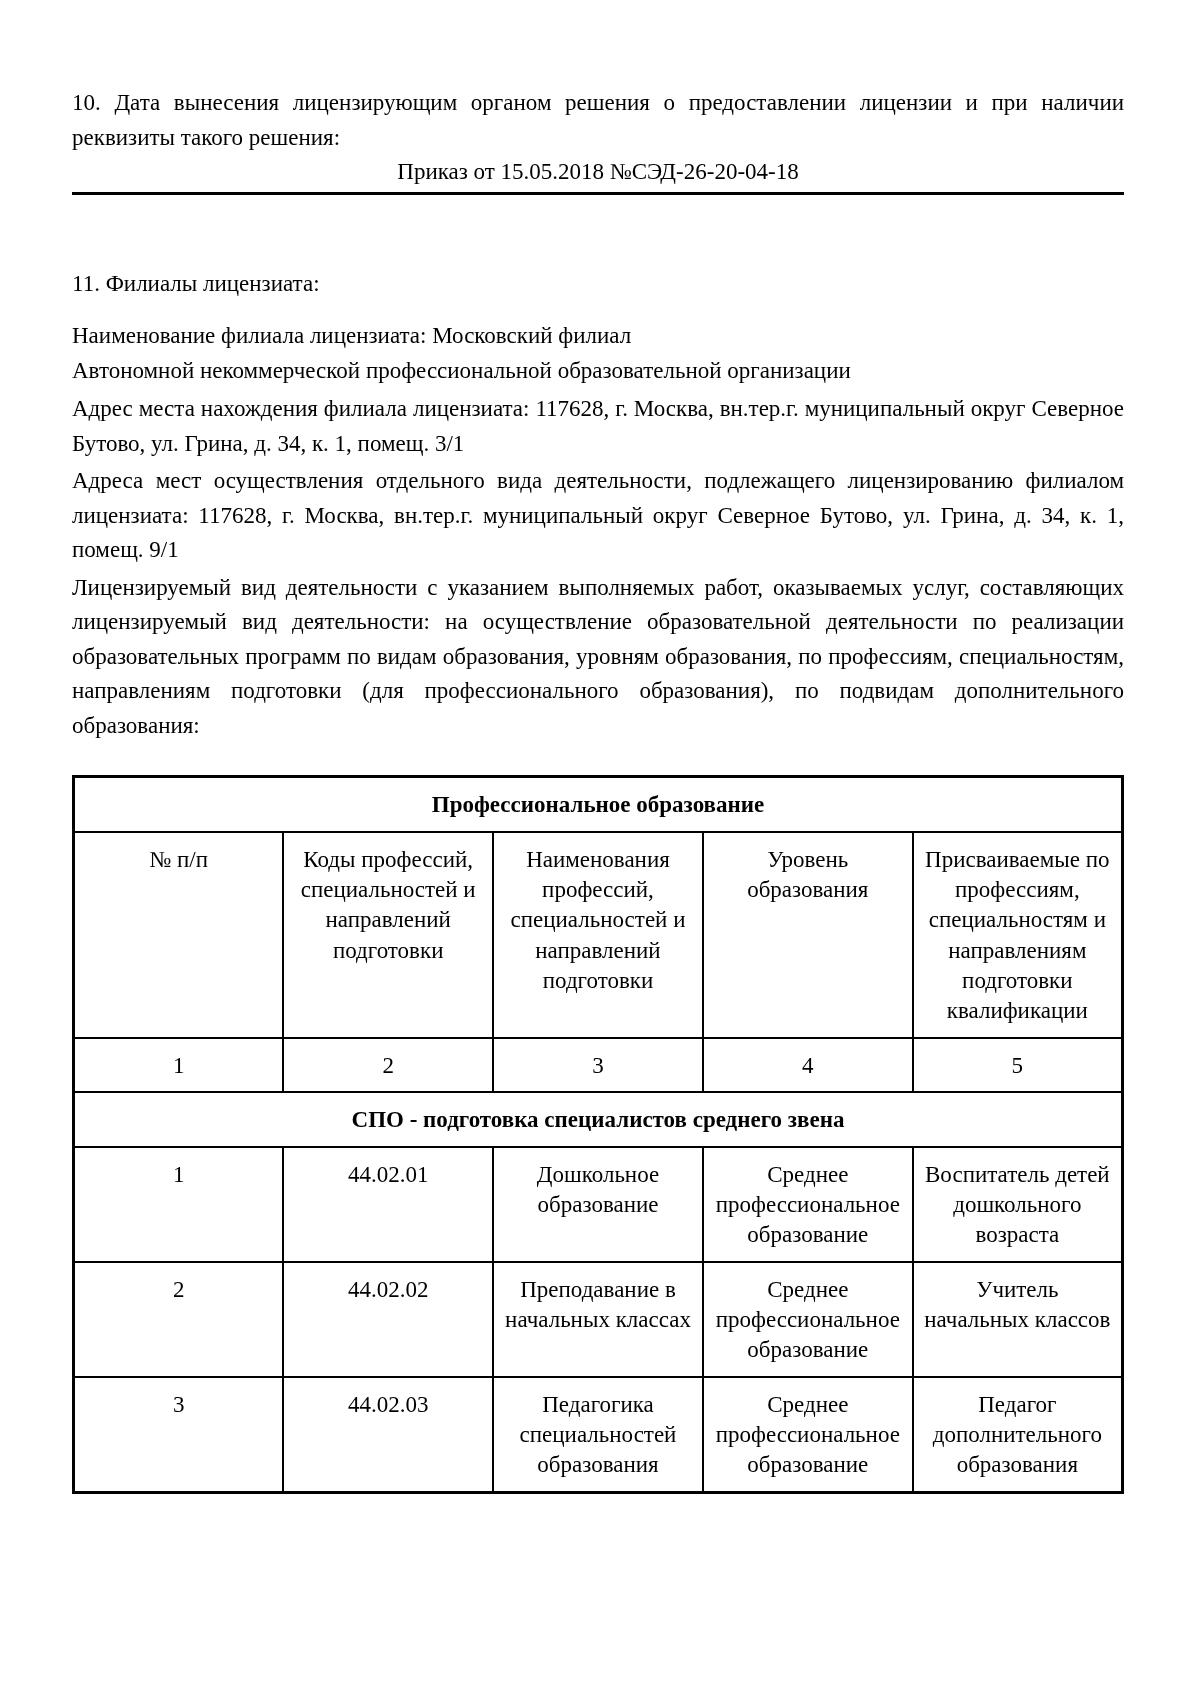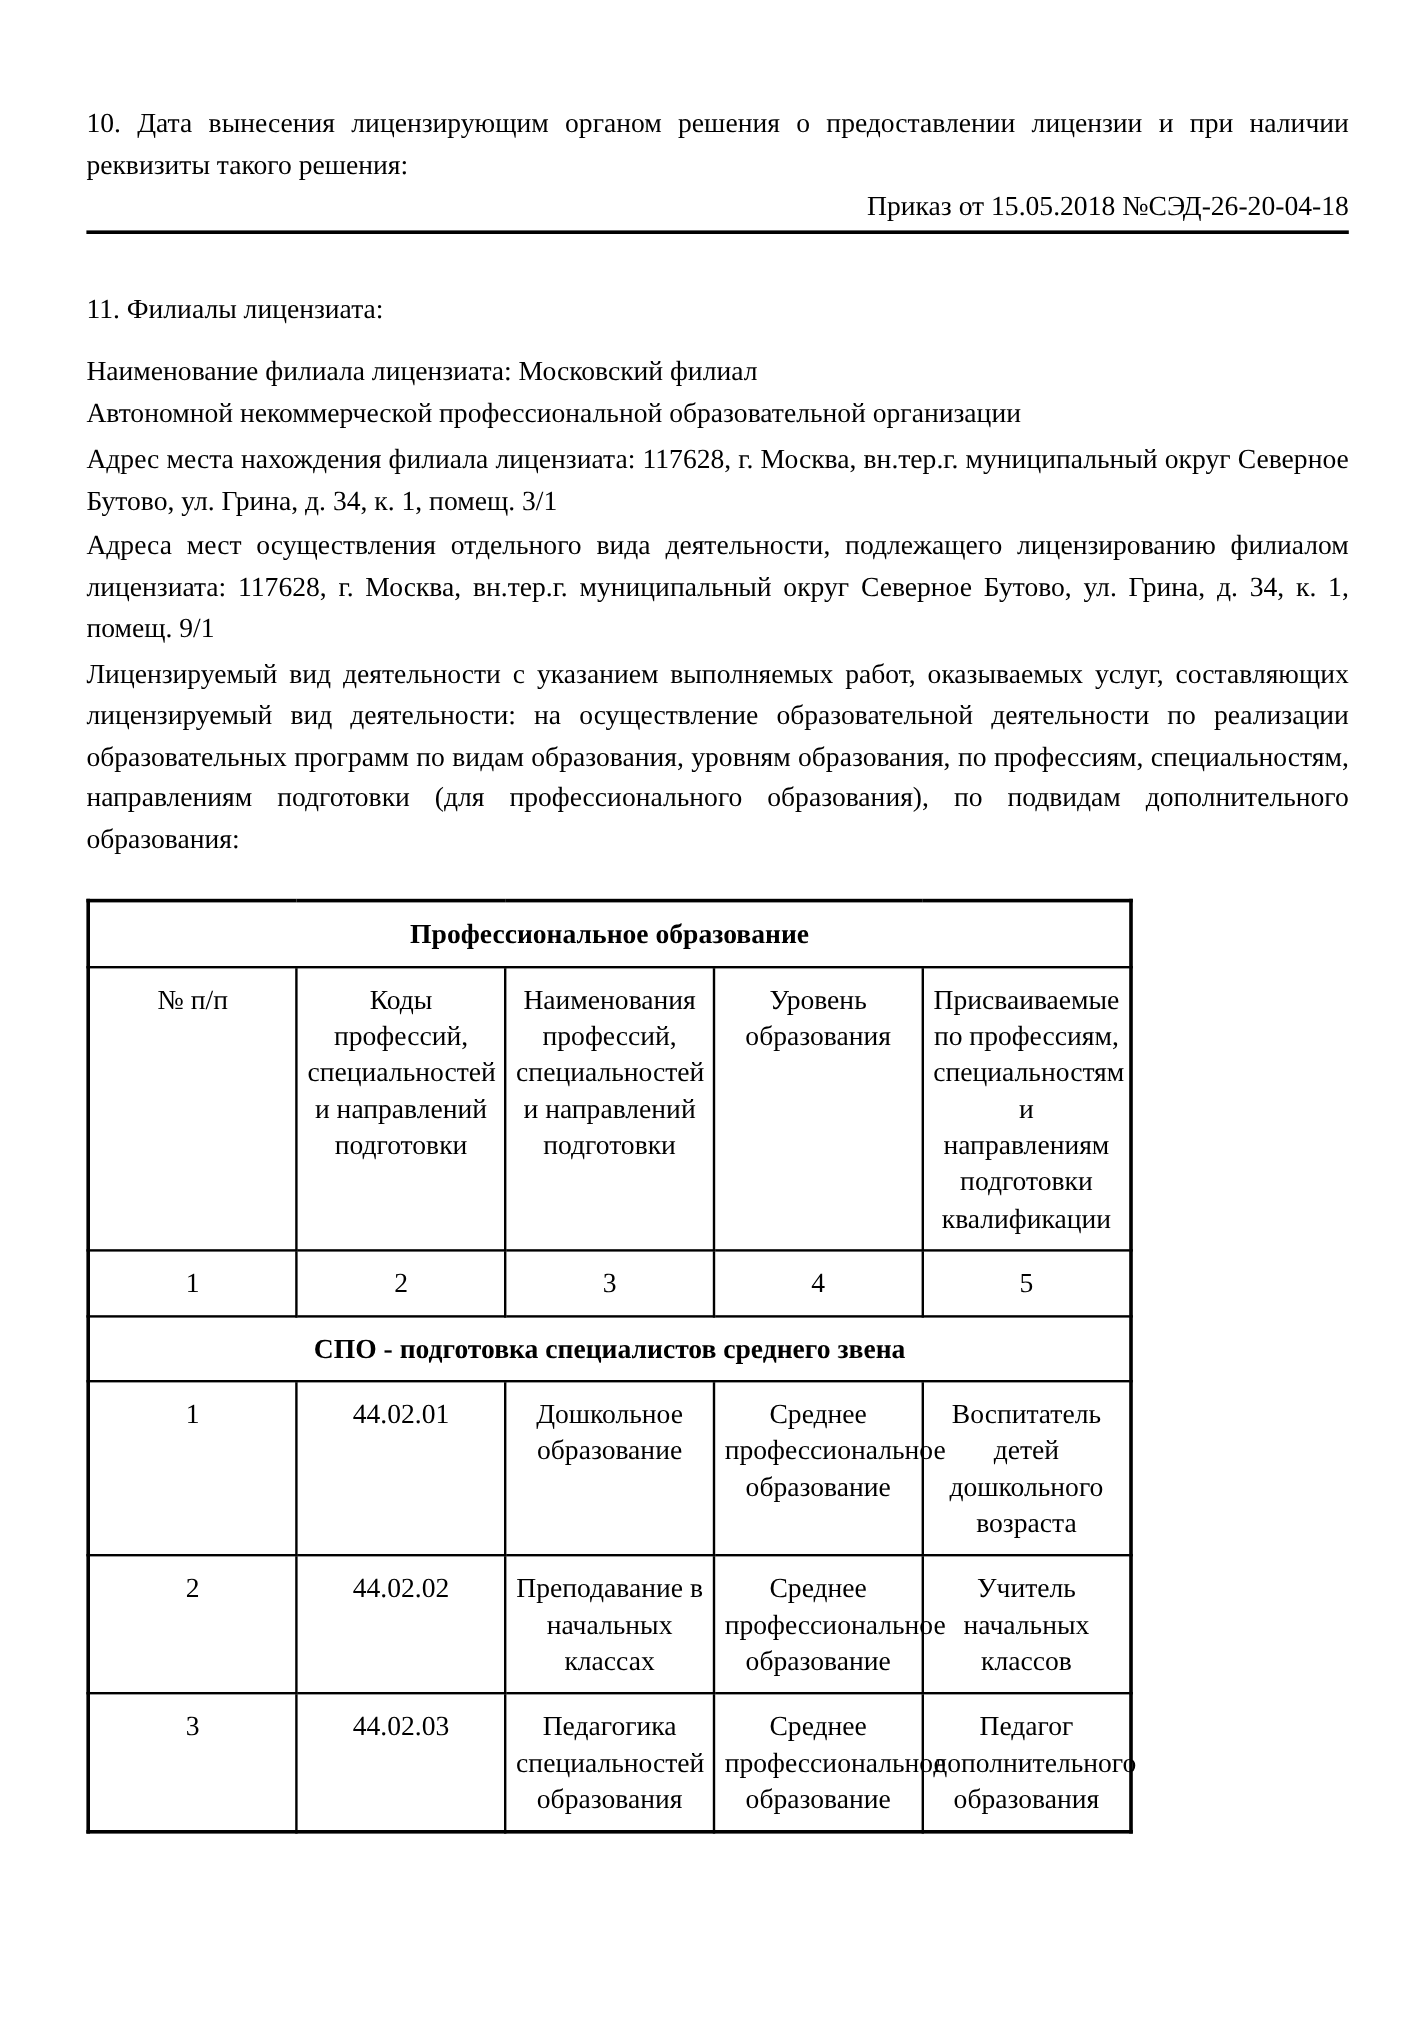--- a/index.html
+++ b/index.html
@@ -21,38 +21,38 @@
     text-align: justify;
     line-height: 1.5;
     font-family: Liberation Serif, serif;
   }
   .order-block {
     margin-top: 2px;
     padding-bottom: 5px;
     border-bottom: 3px solid #000000;
   }
   .order-text {
-    text-align: right;
+    text-align: center;
     line-height: 1.3;
   }
   .section-heading {
-    margin-top: 46px;
+    margin-top: 72px;
     line-height: 1.5;
   }
   .branch-name {
     margin-top: 18px;
     line-height: 1.52;
     text-align: left;
   }
   .addr { margin-top: 3px; }
   .licensed { margin-top: 3px; }
 
   table.license-table {
     margin-top: 32px;
-    width: 872px;
+    width: 1052px;
     border-collapse: collapse;
     table-layout: fixed;
     border: 3px solid #000000;
   }
   table.license-table td {
     border: 2px solid #000000;
     text-align: center;
     vertical-align: top;
     font-size: 23px;
     line-height: 1.32;

